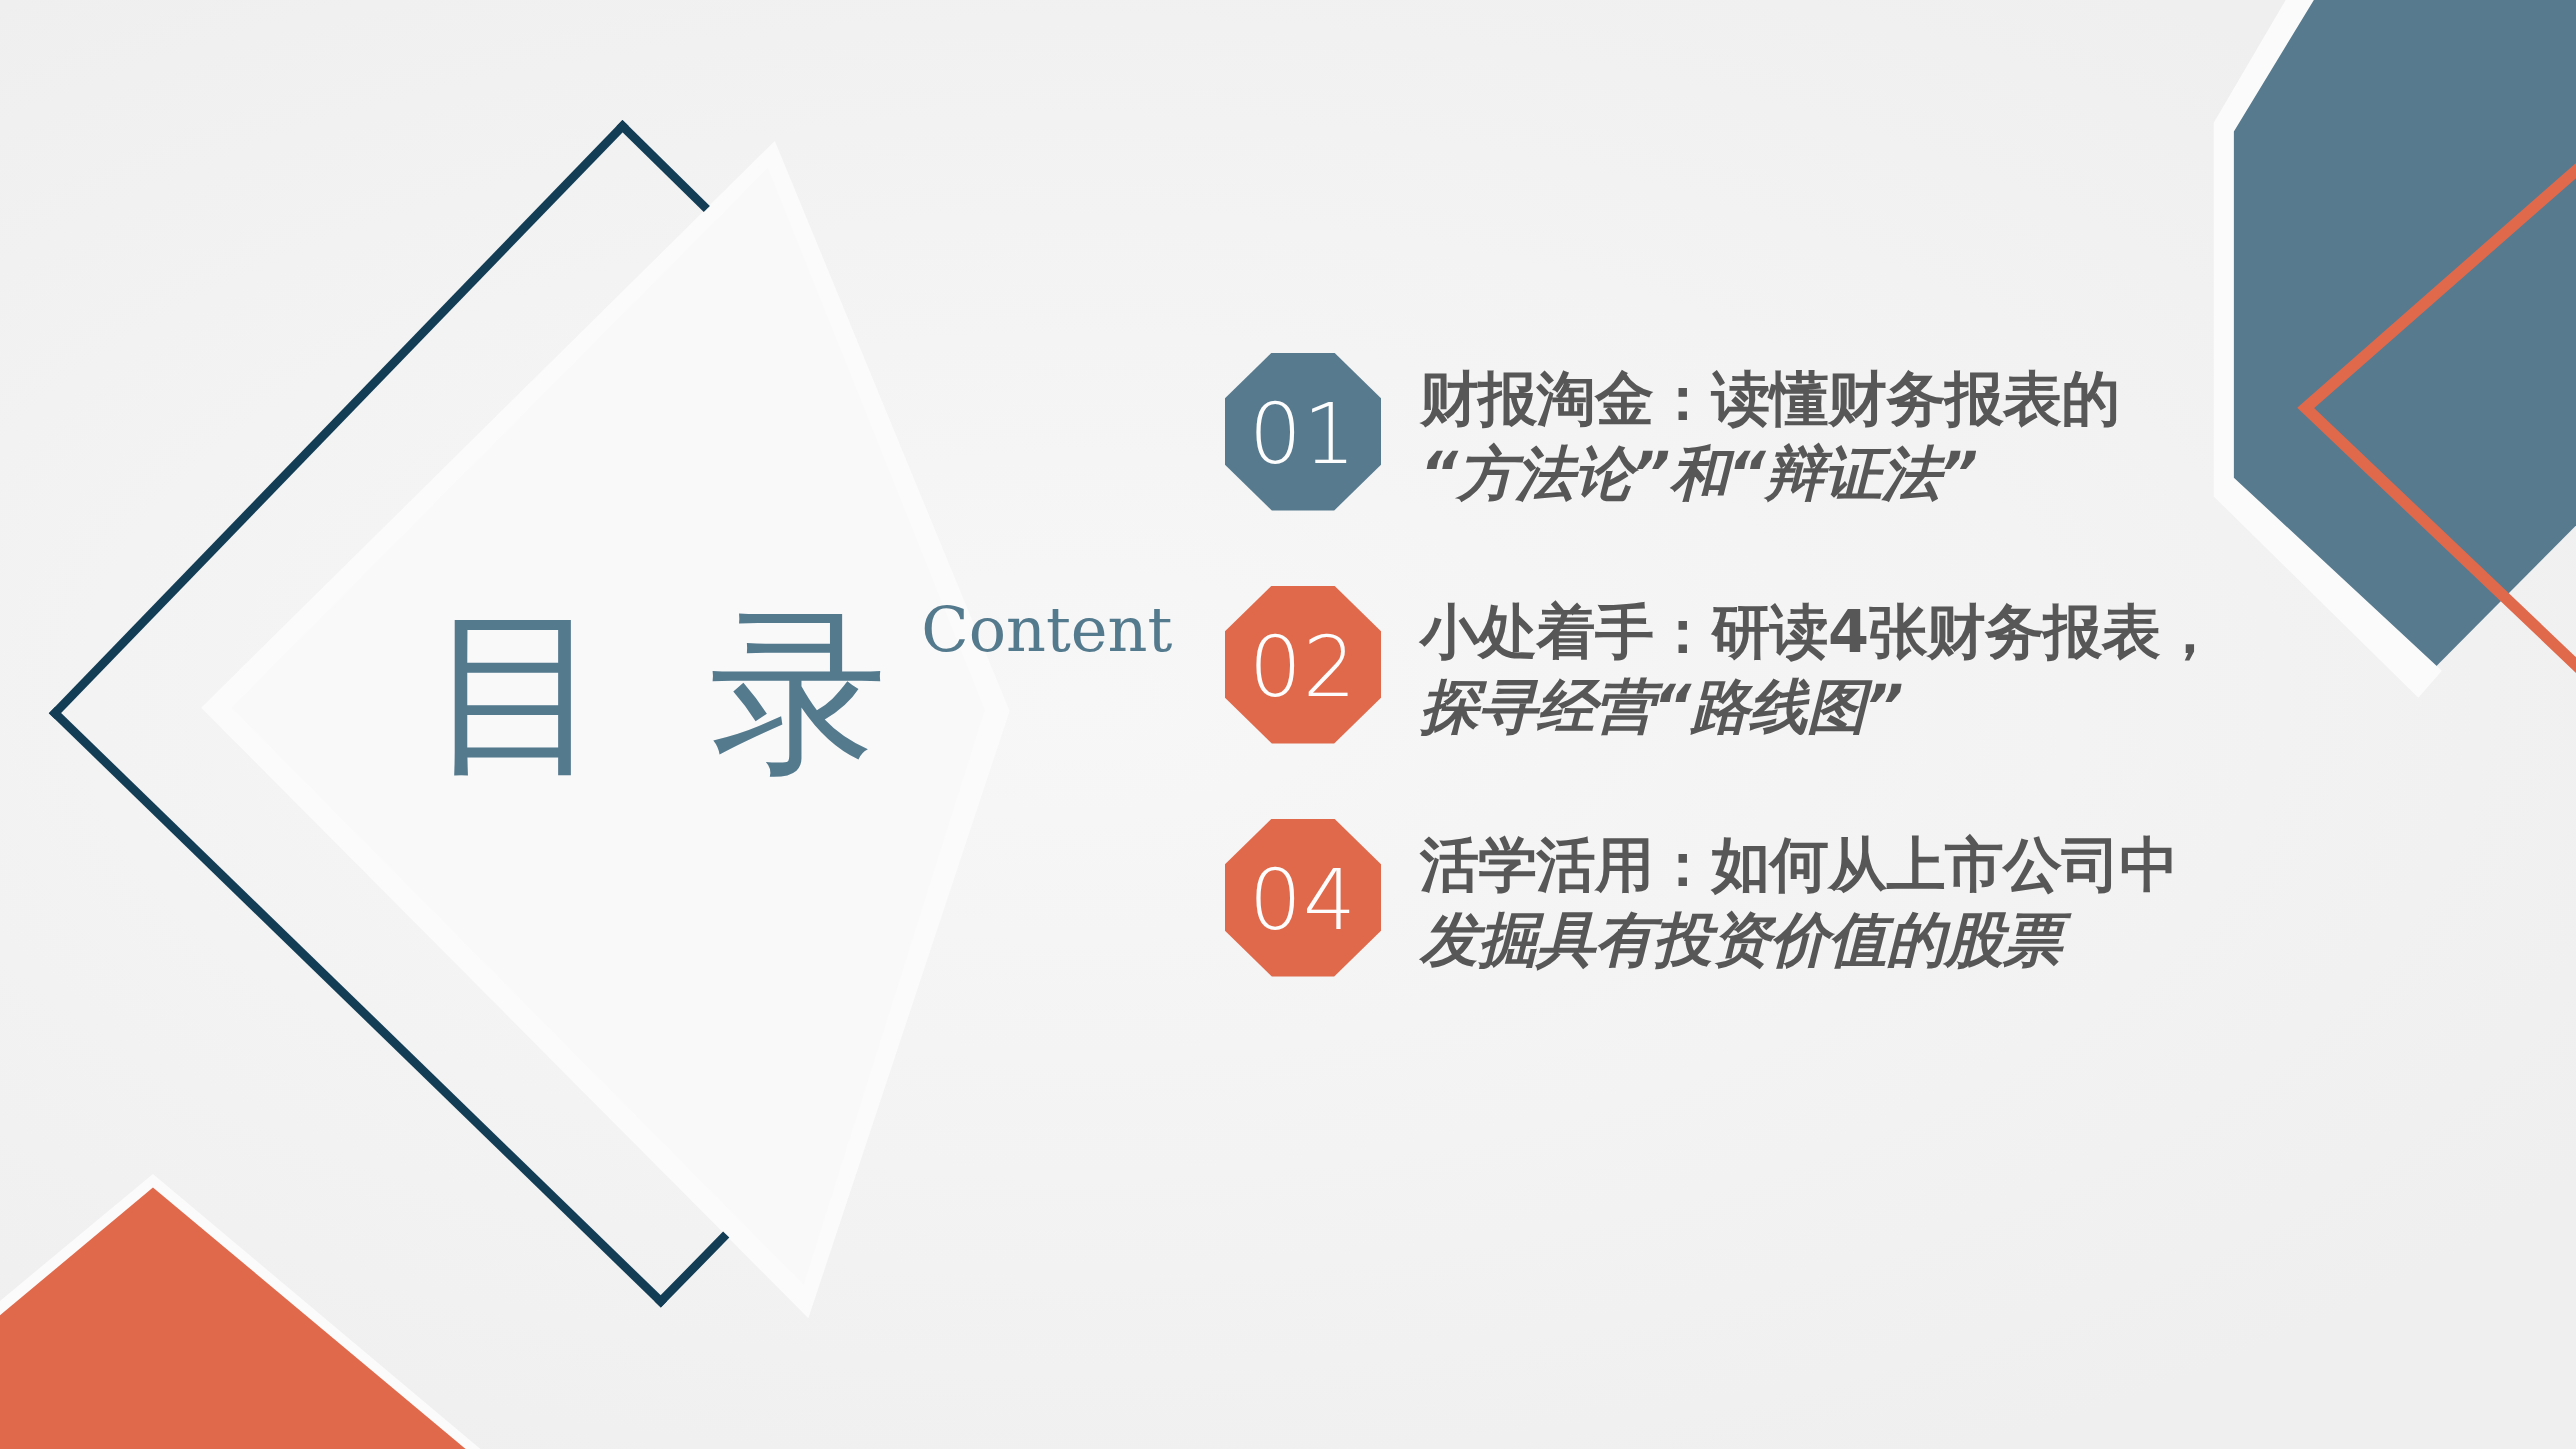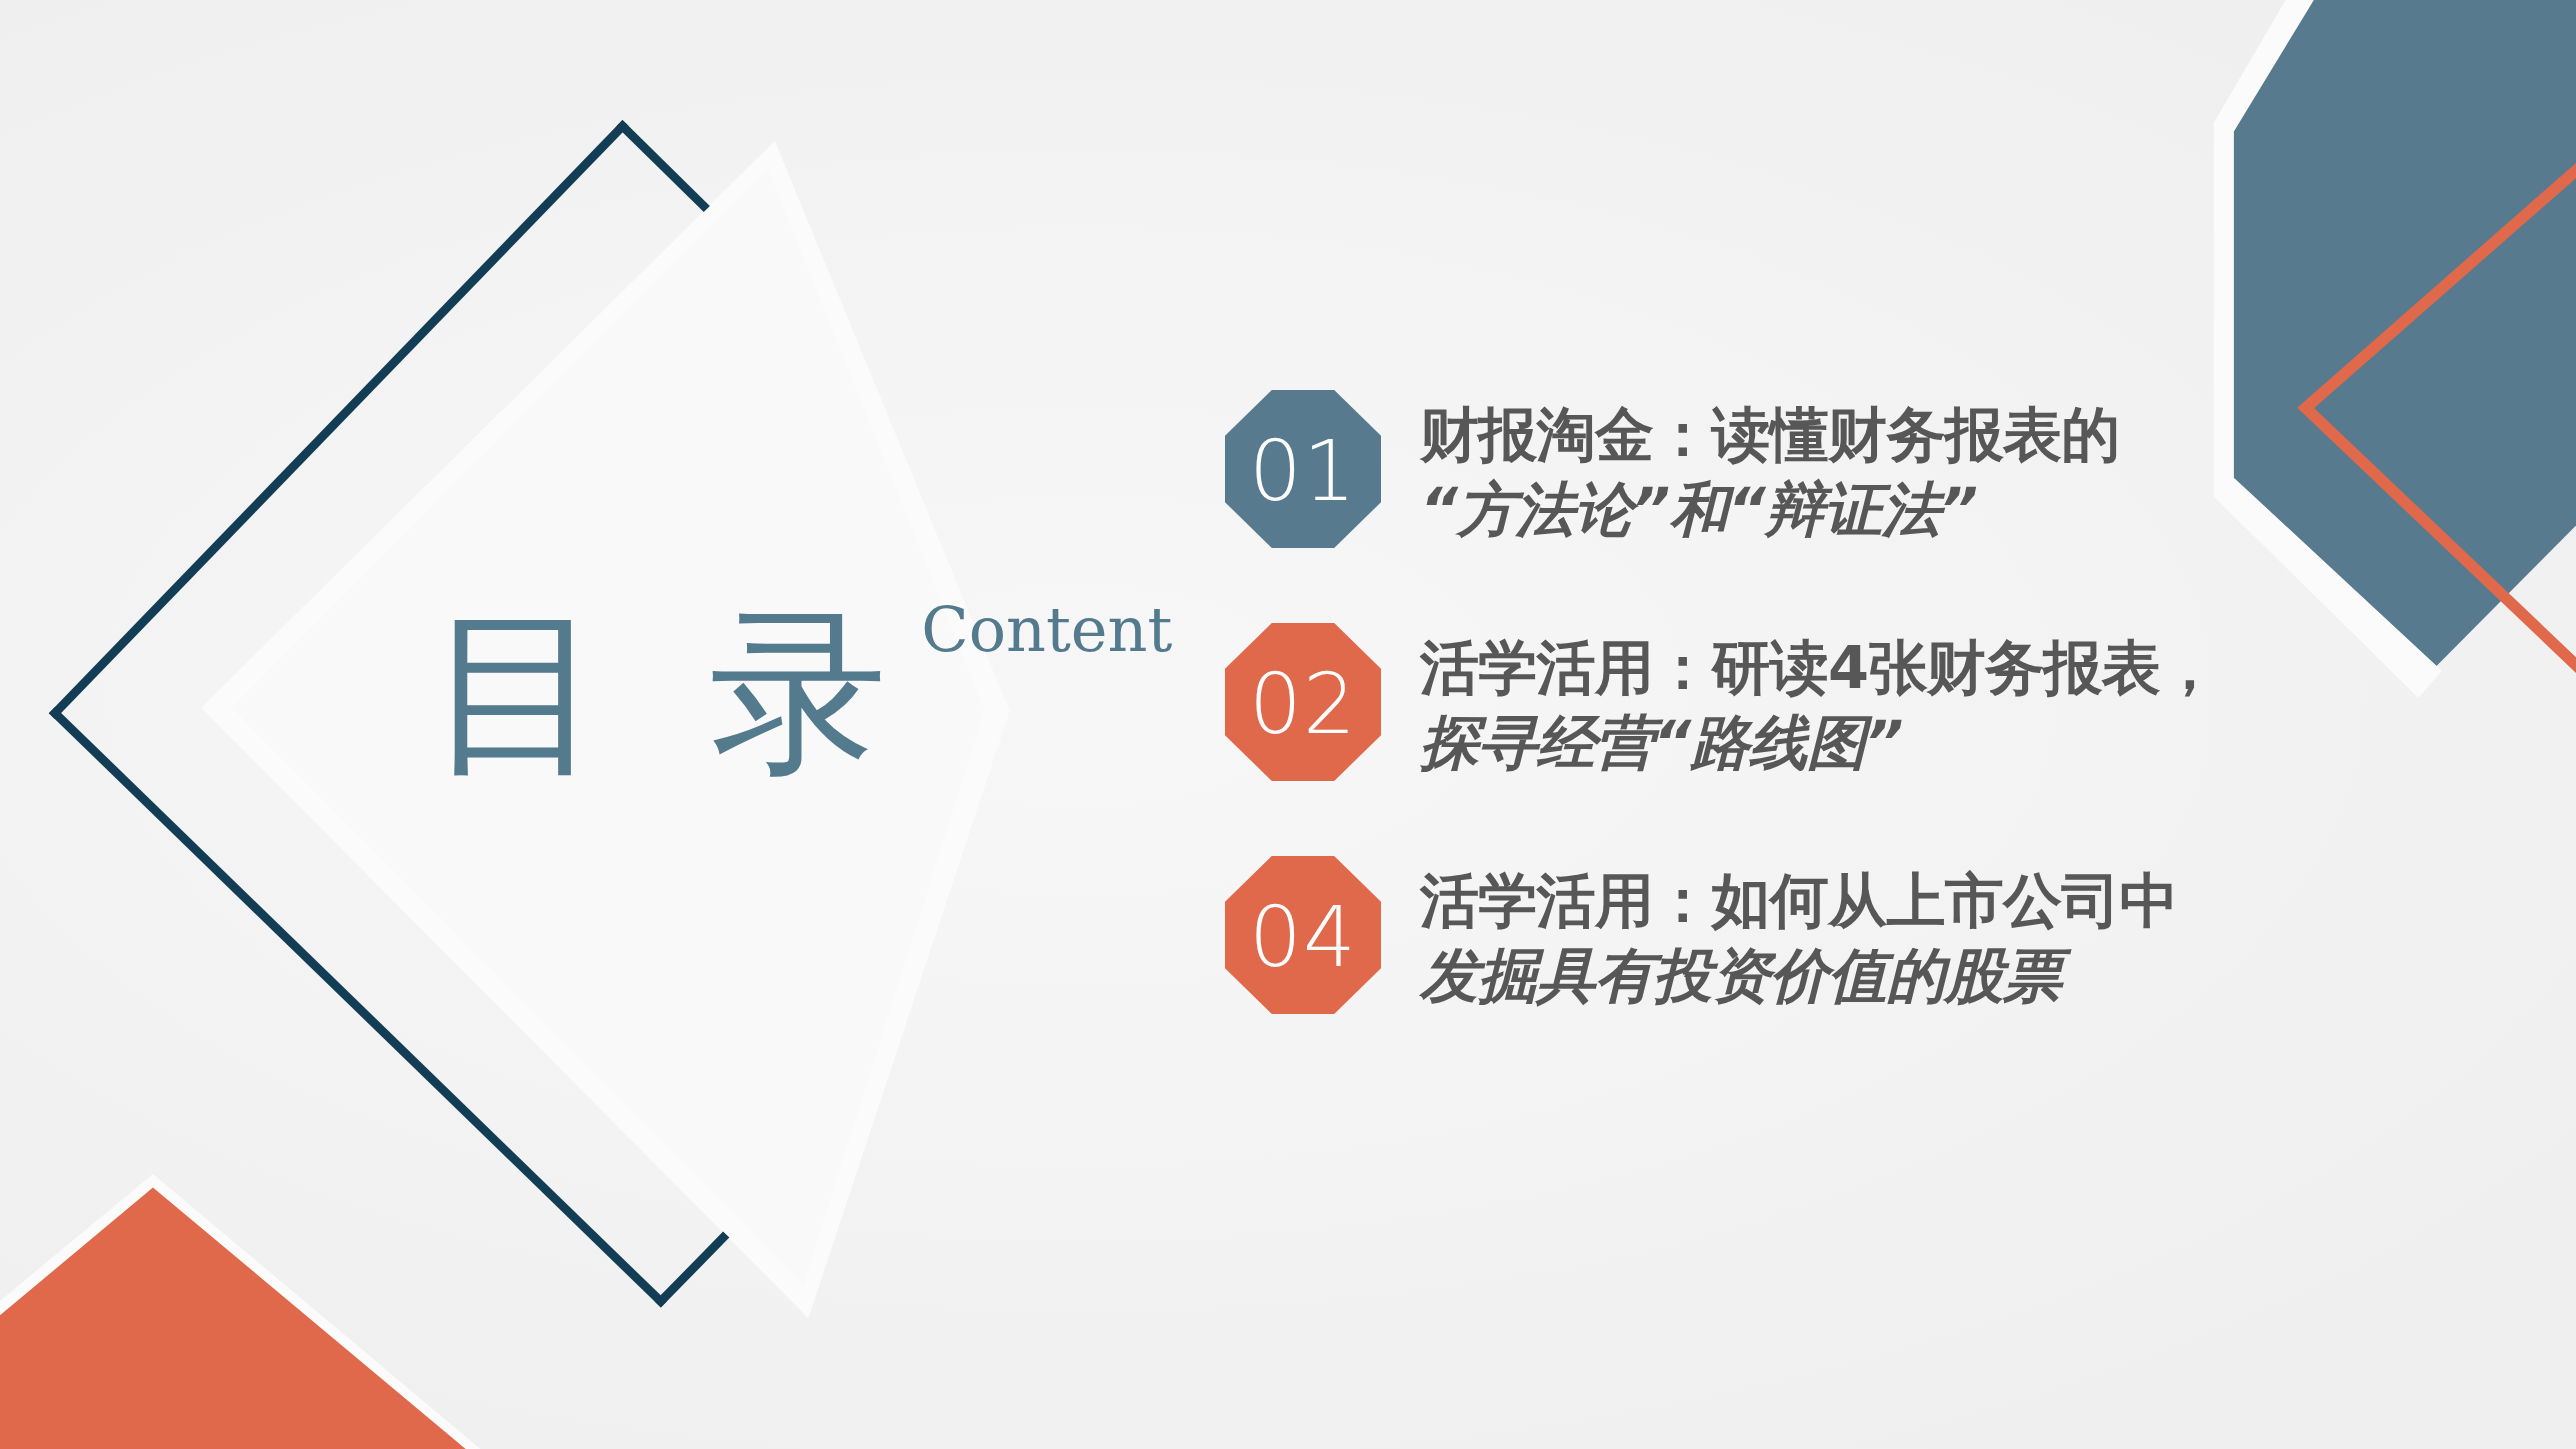--- a/index.html
+++ b/index.html
@@ -65,21 +65,21 @@
   
   #agenda {
     position: absolute;
     left: 1225px;
     top: 315px;
     width: 1100px;
   }
   .agenda-row {
     position: relative;
     display: flex;
-    align-items: flex-end;
+    align-items: center;
     height: 233px;
   }
   .badge {
     position: relative;
     flex: 0 0 auto;
     width: 156px;
     height: 158px;
     display: flex;
     align-items: center;
     justify-content: center;
@@ -164,21 +164,21 @@
         <span class="l1">财报淘金：读懂财务报表的</span>
         <span class="l2">“方法论”和“辩证法”</span>
       </div>
     </div>
 
     <div class="agenda-row">
       <div class="badge orange">
         <span class="badge-num">02</span>
       </div>
       <div class="agenda-text">
-        <span class="l1">活学活用：研读4张财务报表，</span>
+        <span class="l1">小处着手：研读4张财务报表，</span>
         <span class="l2">探寻经营“路线图”</span>
       </div>
     </div>
 
 
     <div class="agenda-row">
       <div class="badge orange">
         <span class="badge-num">04</span>
       </div>
       <div class="agenda-text">

